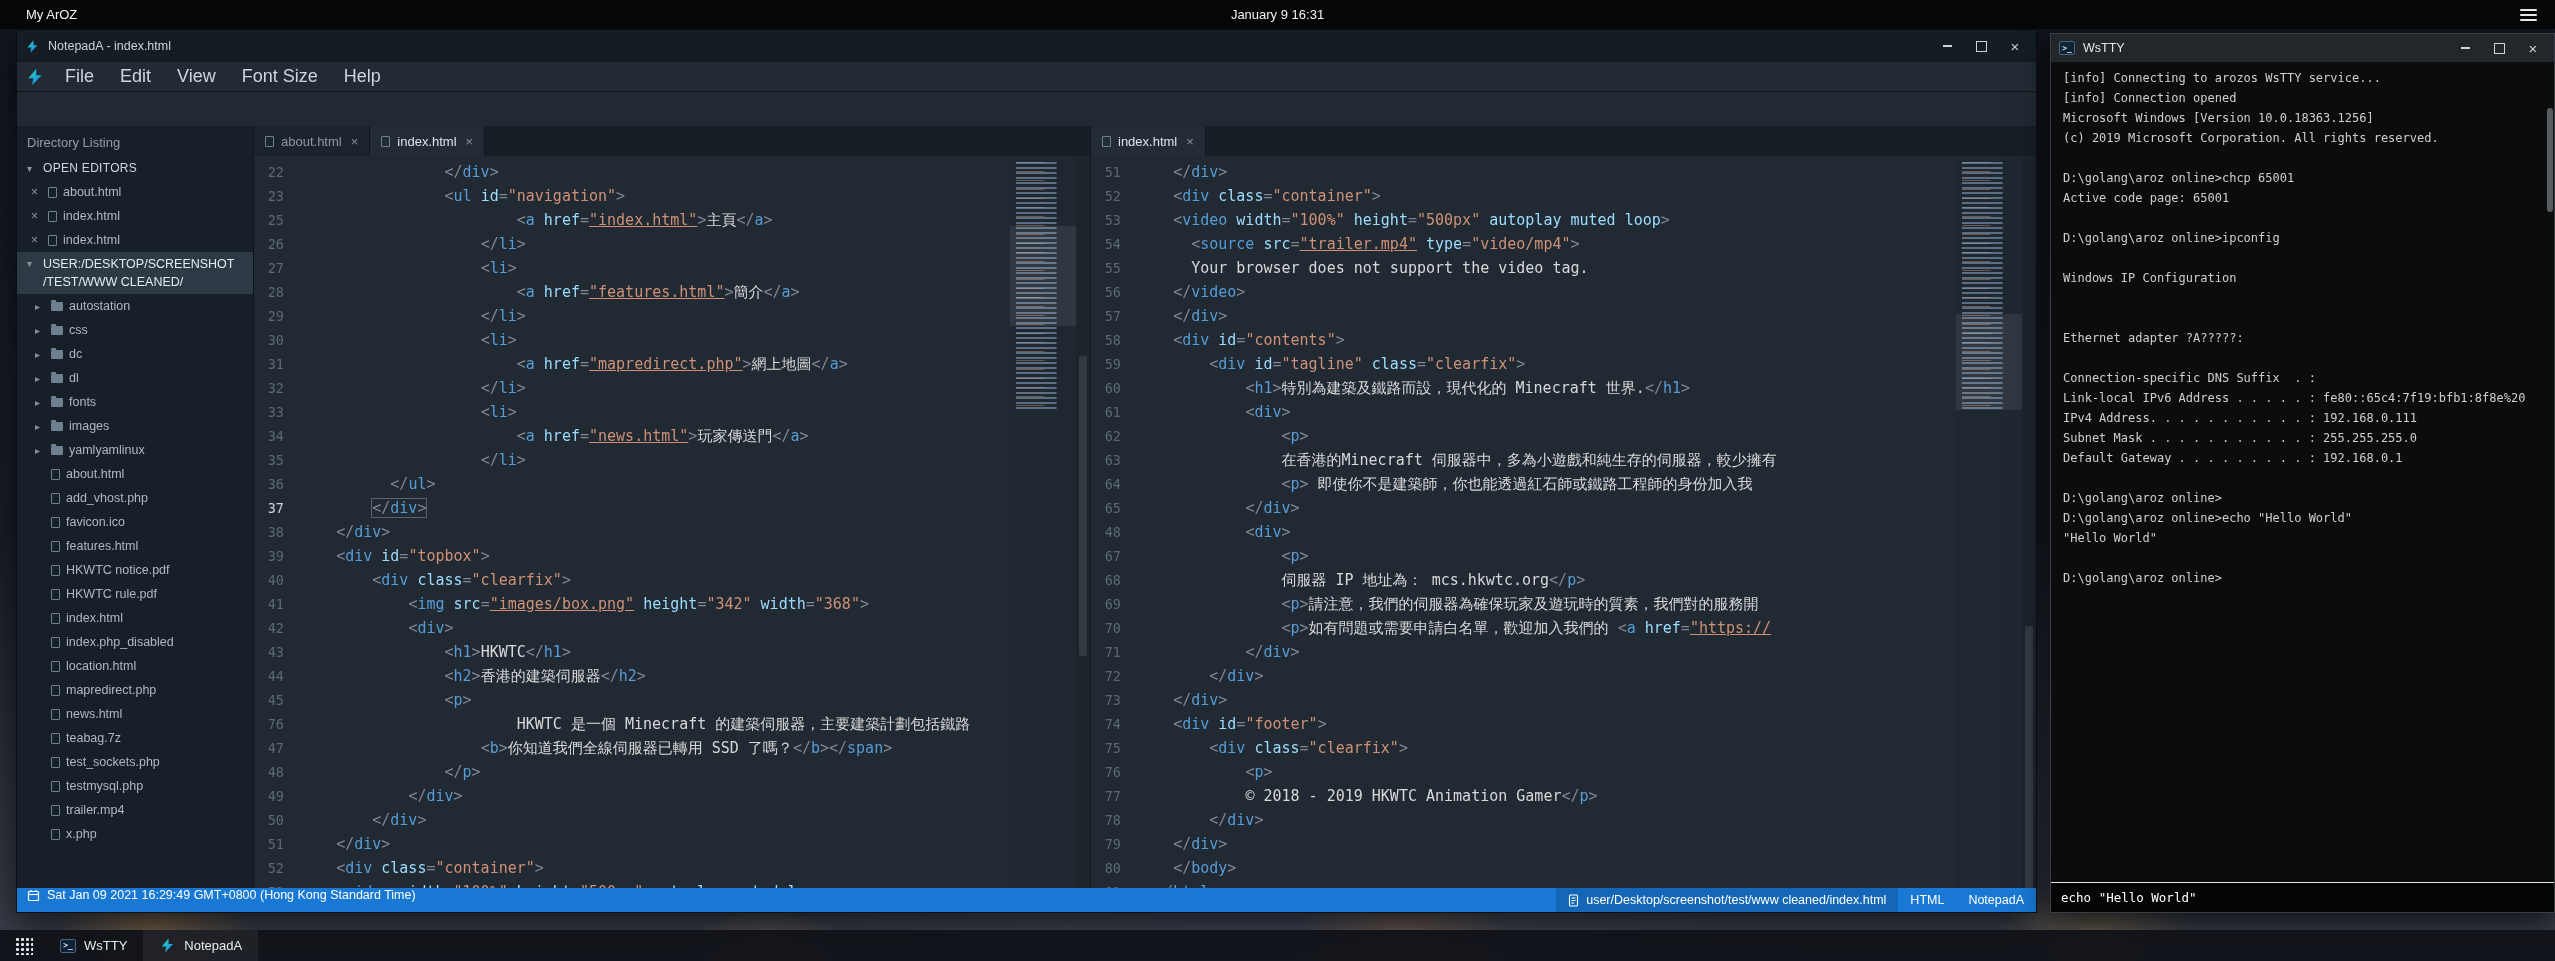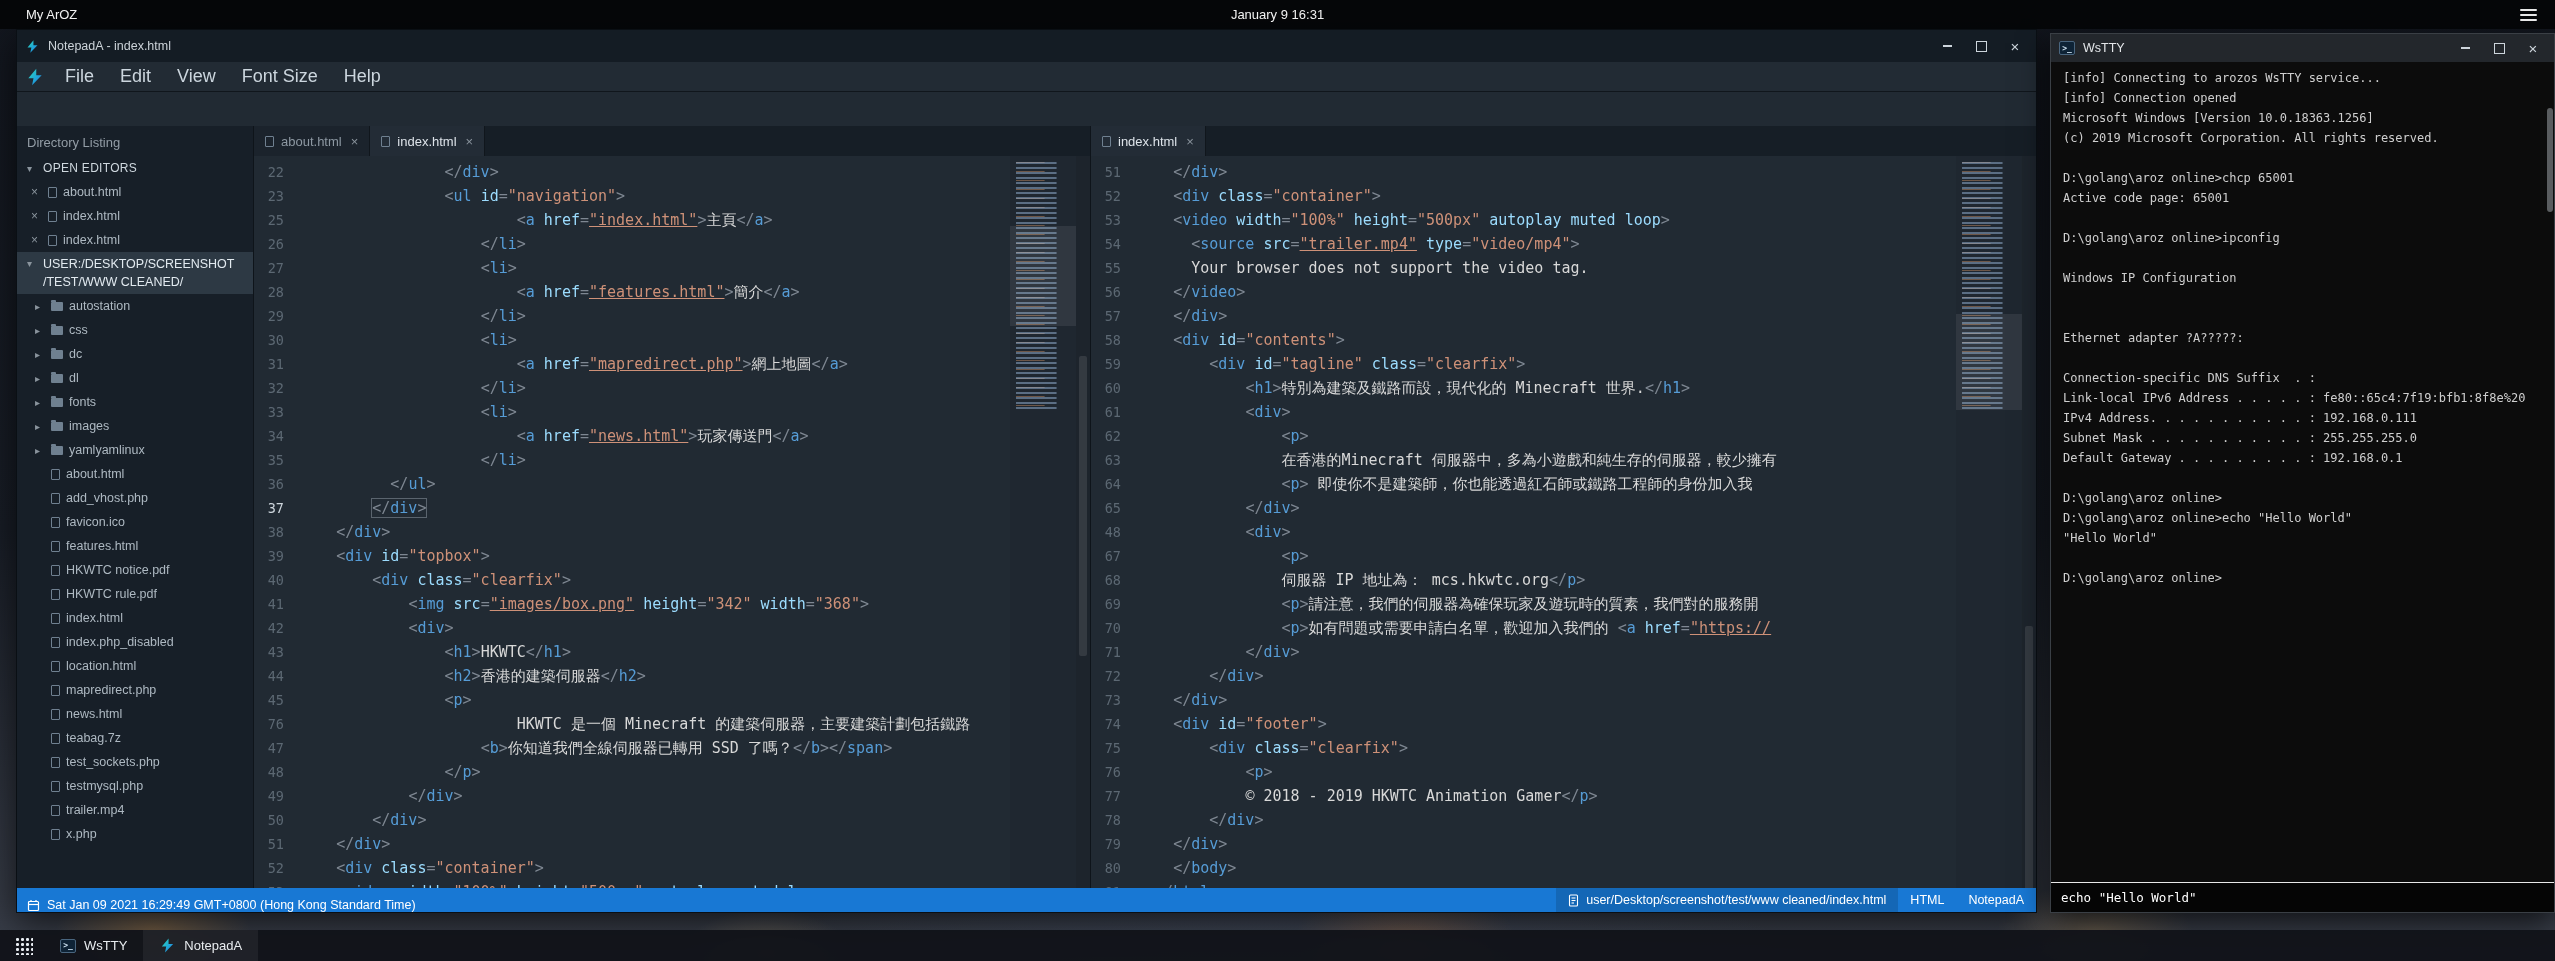--- a/index.html
+++ b/index.html
@@ -75,21 +75,21 @@
   .minimap{position:absolute;top:0;right:14px;width:66px;bottom:0;background:rgba(0,0,0,.06);}
   .mm-code{position:absolute;left:6px;right:8px;top:6px;height:248px;
     background:
       repeating-linear-gradient(to bottom, rgba(150,180,215,.5) 0 2px, transparent 2px 5px),
       repeating-linear-gradient(to bottom, rgba(206,145,100,.45) 0 1px, transparent 1px 9px);
     background-size:78% 100%,55% 100%;background-repeat:no-repeat;}
   .mm-viewport{position:absolute;left:0;width:100%;background:rgba(255,255,255,.08);}
   .ed-scrollbar{position:absolute;right:0;top:0;bottom:0;width:14px;background:rgba(0,0,0,.12);}
   .ed-thumb{position:absolute;left:3px;right:3px;background:rgba(255,255,255,.10);border-radius:2px;}
   
-  .np-statusbar{height:24px;background:#1878d4;color:#fff;display:flex;align-items:flex-end;font-size:12.5px;flex:none;}
+  .np-statusbar{height:24px;background:#1878d4;color:#fff;display:flex;align-items:flex-start;font-size:12.5px;flex:none;}
   .sb-left{display:flex;align-items:center;gap:7px;padding:0 10px;flex:1;white-space:nowrap;overflow:hidden;}
   .sb-seg{display:flex;align-items:center;gap:7px;height:100%;padding:0 12px;white-space:nowrap;}
   .sb-seg.path{background:rgba(0,0,0,.14);}
   
   .window-wstty{position:absolute;left:2050px;top:33px;width:505px;height:880px;display:flex;flex-direction:column;background:#0c0c0c;border:1px solid #3a3f45;box-shadow:0 10px 30px rgba(0,0,0,.7);z-index:20;}
   .tt-titlebar{height:28px;background:#23272c;display:flex;align-items:center;gap:8px;padding:0 8px;flex:none;}
   .tt-title{font-size:12.5px;color:#e3e6e9;flex:1;}
   .term-ico{width:16px;height:14px;background:#0e2336;border:1px solid #49657e;border-radius:2px;color:#cfe3f2;font:700 8px "DejaVu Sans Mono",monospace;display:flex;align-items:center;justify-content:center;flex:none;}
   .tt-body{flex:1;position:relative;overflow:hidden;padding:6px 12px;font-family:"DejaVu Sans Mono",monospace;font-size:12px;line-height:20px;color:#cfcfcf;}
   .tt-line{min-height:20px;white-space:pre;overflow:hidden;}

